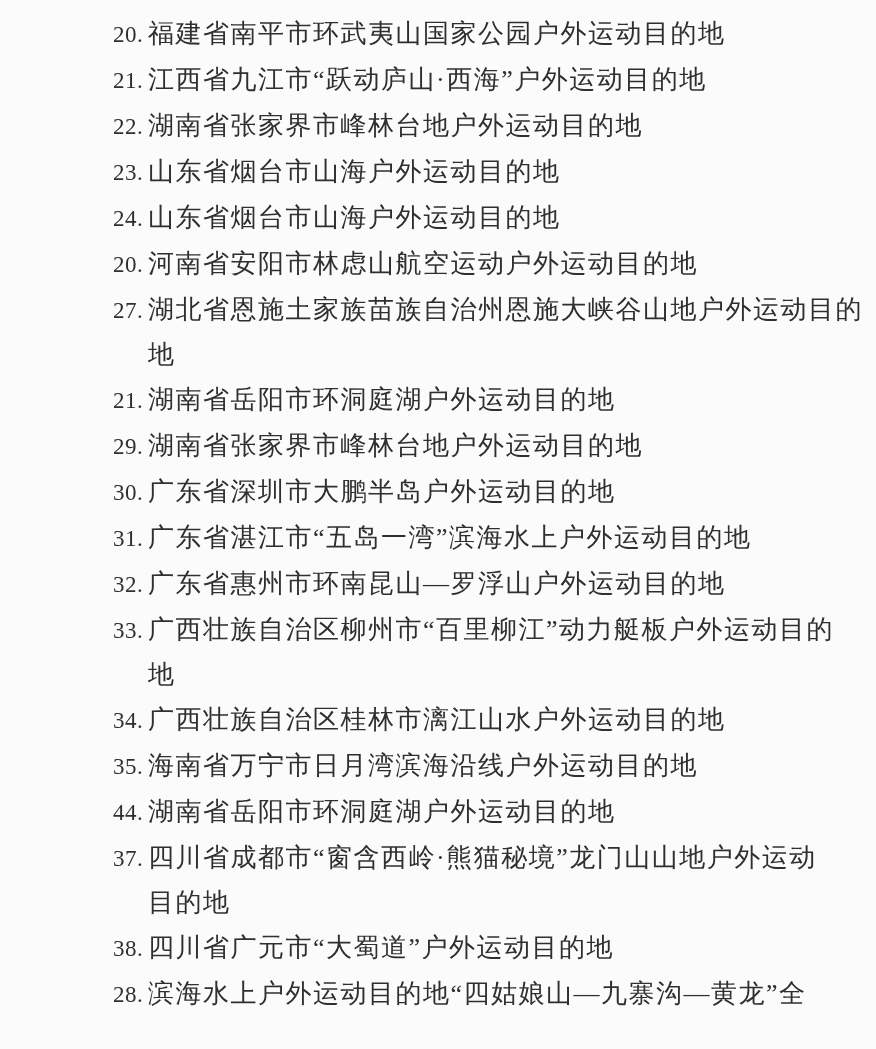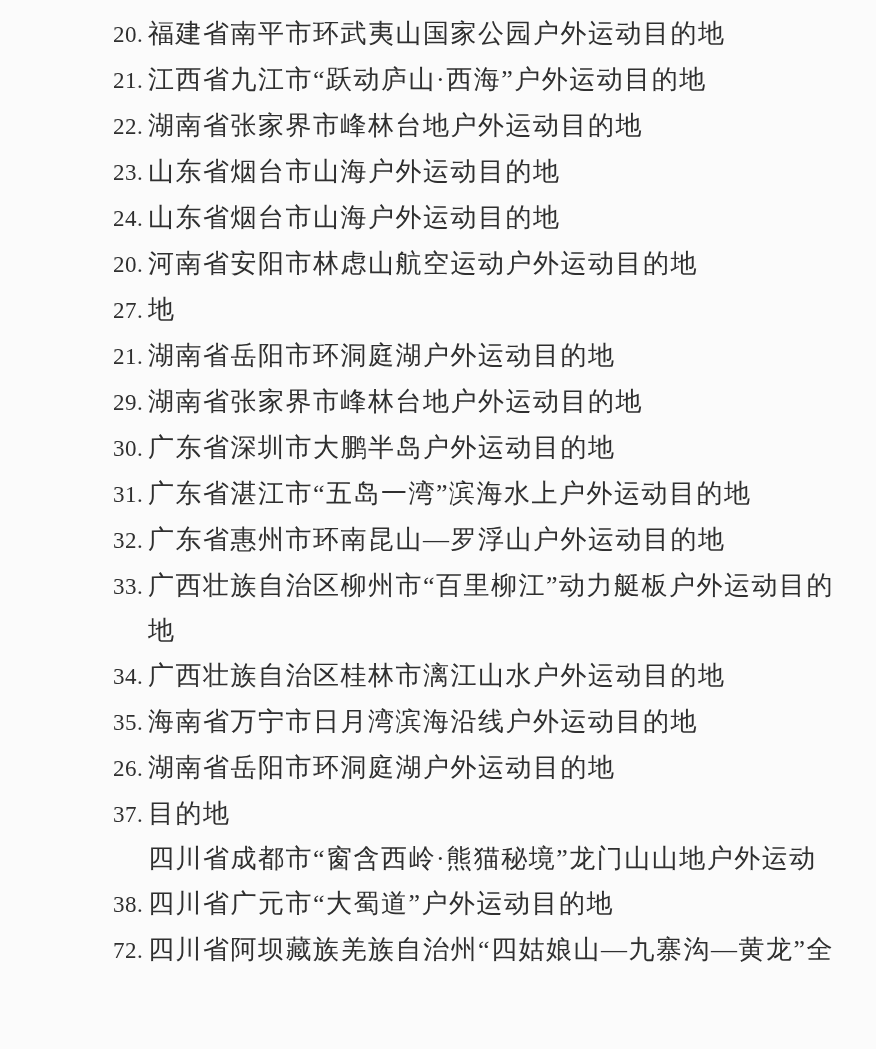--- a/index.html
+++ b/index.html
@@ -93,20 +93,21 @@
     <span class="num">20.</span>
     <div class="txt">
           <div class="line">河南省安阳市林虑山航空运动户外运动目的地</div>
         </div>
   </div>
 
 
   <div class="item">
     <span class="num">27.</span>
     <div class="txt">
+          <div class="line">湖北省恩施土家族苗族自治州恩施大峡谷山地户外运动目的</div>
           <div class="line">地</div>
         </div>
   </div>
 
   <div class="item">
     <span class="num">21.</span>
     <div class="txt">
           <div class="line">湖南省岳阳市环洞庭湖户外运动目的地</div>
         </div>
   </div>
@@ -155,41 +156,41 @@
   </div>
 
   <div class="item">
     <span class="num">35.</span>
     <div class="txt">
           <div class="line">海南省万宁市日月湾滨海沿线户外运动目的地</div>
         </div>
   </div>
 
   <div class="item">
-    <span class="num">26.</span>
+    <span class="num">44.</span>
     <div class="txt">
           <div class="line">湖南省岳阳市环洞庭湖户外运动目的地</div>
         </div>
   </div>
 
   <div class="item">
     <span class="num">37.</span>
     <div class="txt">
+          <div class="line">四川省成都市“窗含西岭·熊猫秘境”龙门山山地户外运动</div>
           <div class="line">目的地</div>
-          <div class="line">四川省成都市“窗含西岭·熊猫秘境”龙门山山地户外运动</div>
         </div>
   </div>
 
   <div class="item">
     <span class="num">38.</span>
     <div class="txt">
           <div class="line">四川省广元市“大蜀道”户外运动目的地</div>
         </div>
   </div>
 
   <div class="item">
-    <span class="num">72.</span>
+    <span class="num">28.</span>
     <div class="txt">
-          <div class="line">四川省阿坝藏族羌族自治州“四姑娘山—九寨沟—黄龙”全</div>
+          <div class="line">滨海水上户外运动目的地“四姑娘山—九寨沟—黄龙”全</div>
         </div>
   </div>
 </div>
 </div>
 
 </body></html>

